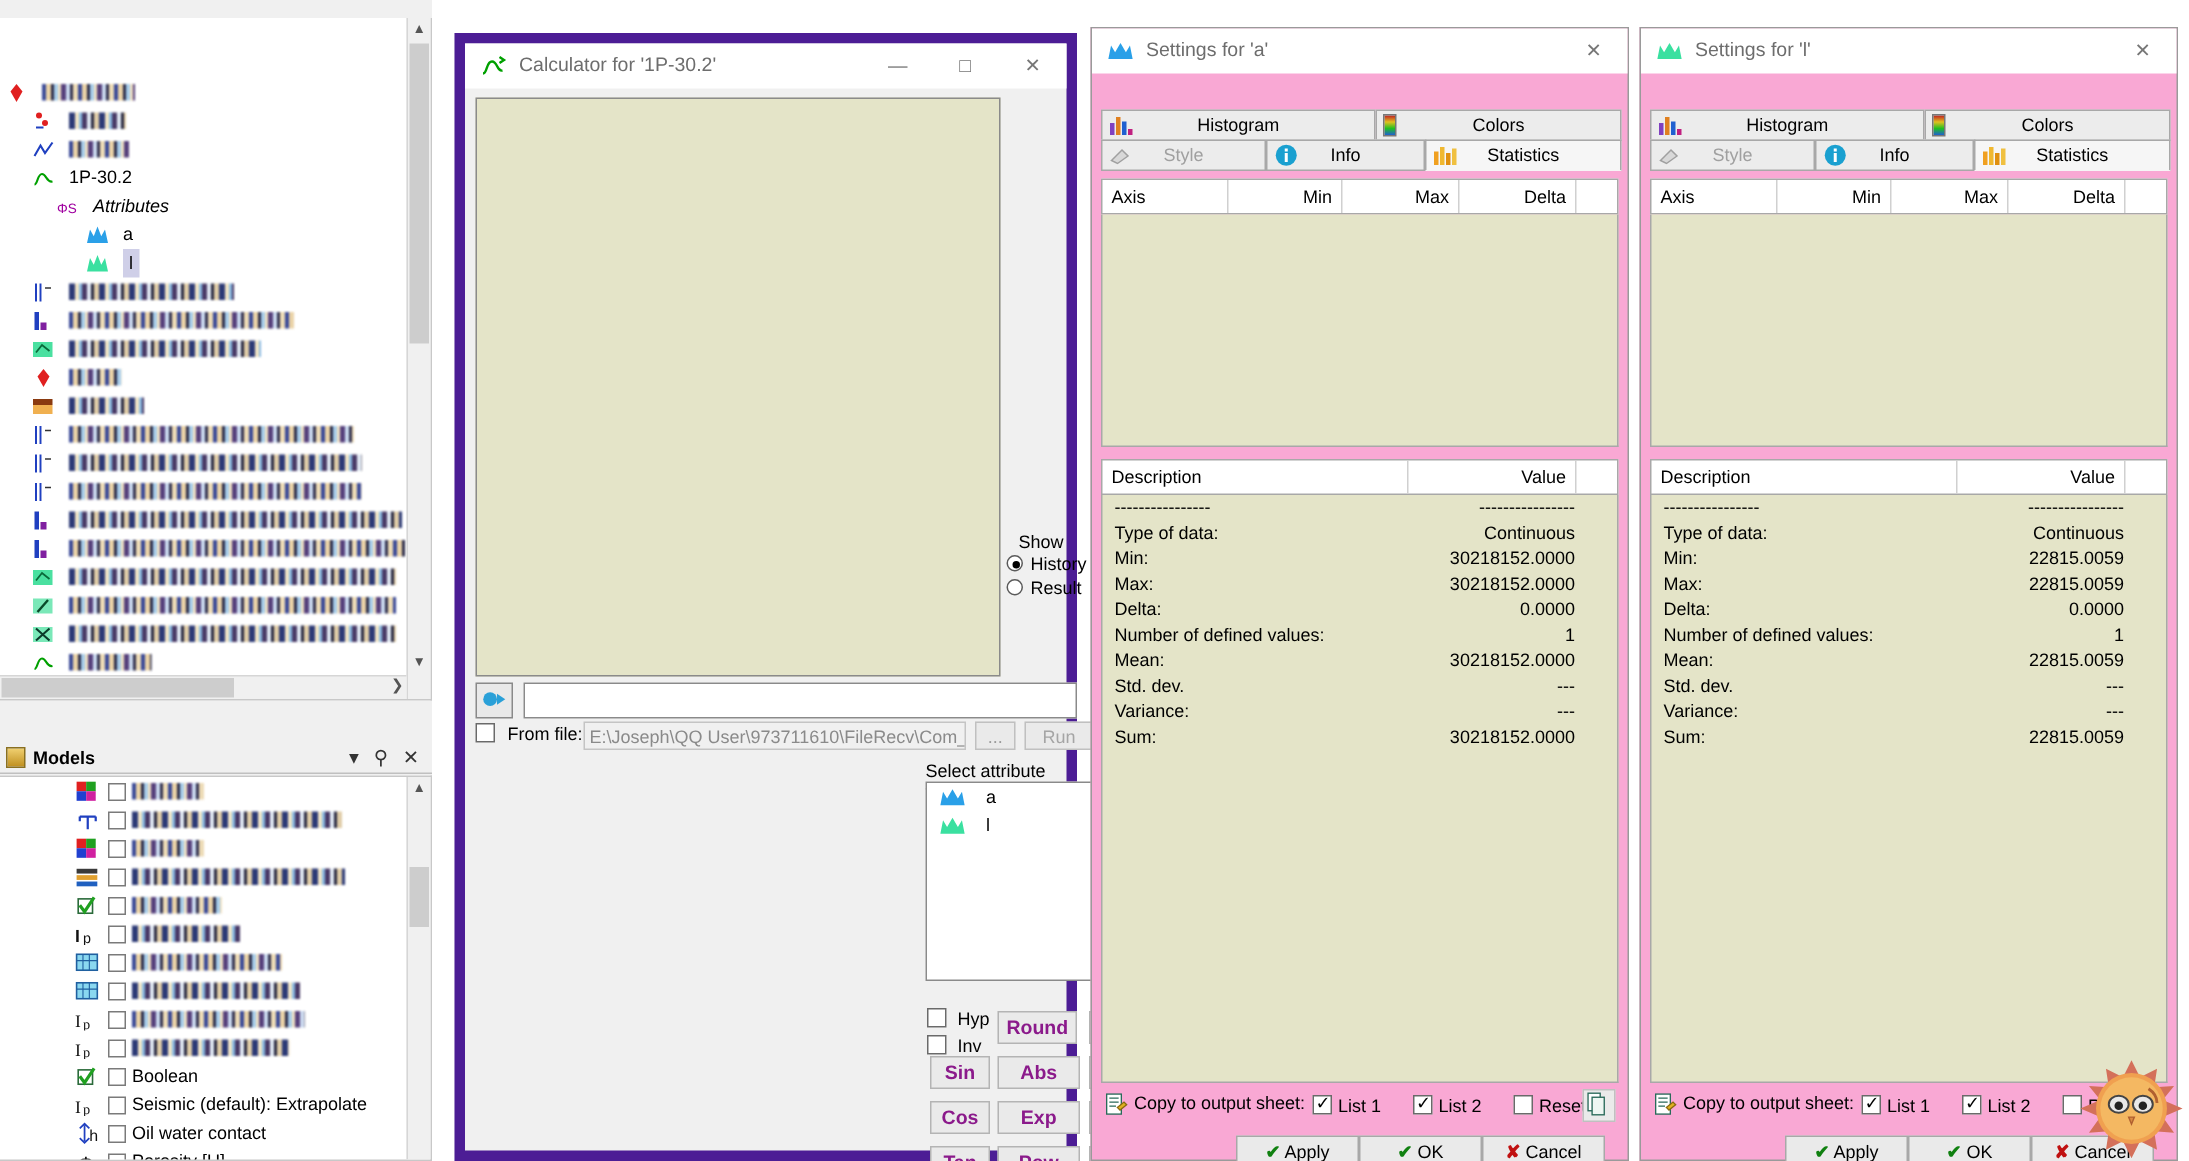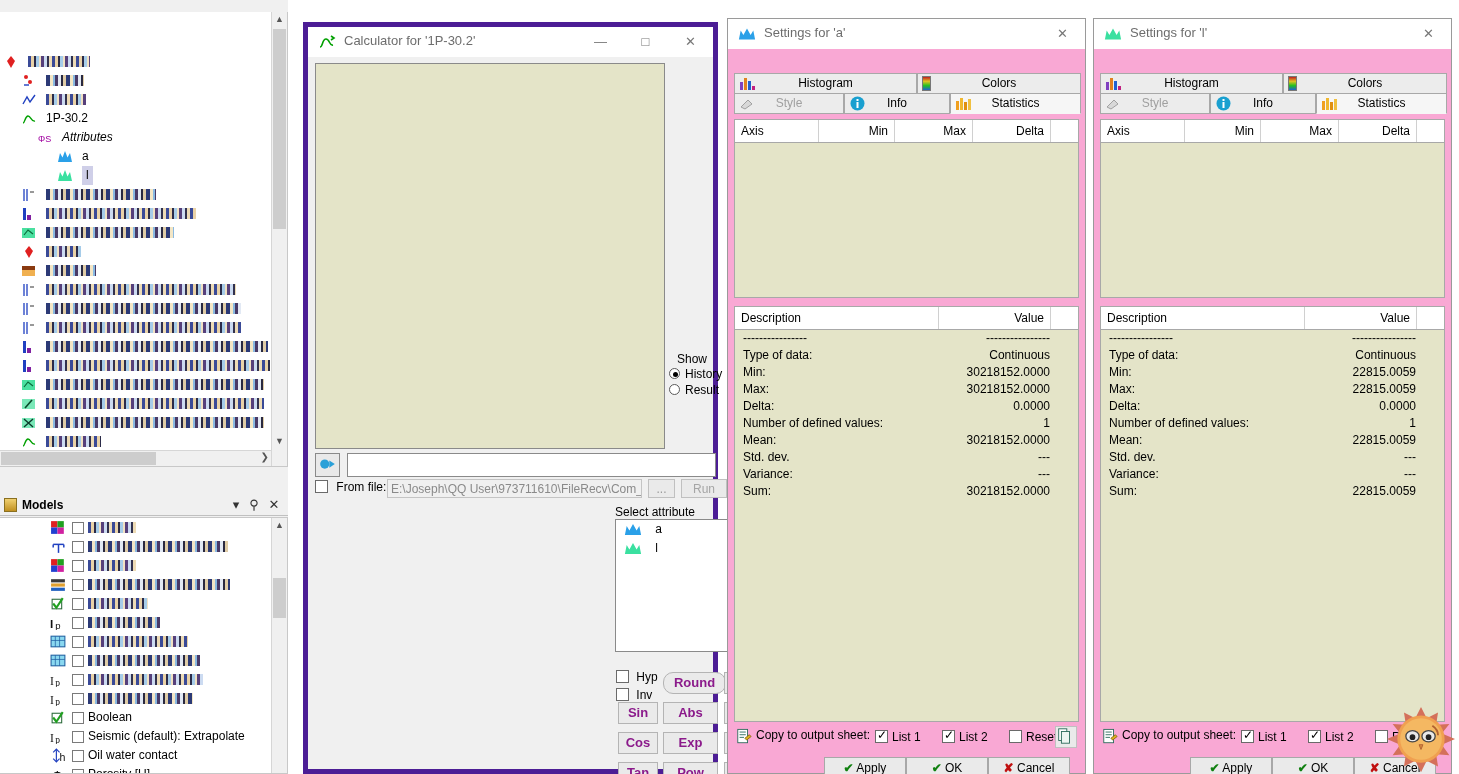--- a/index.html
+++ b/index.html
@@ -62,21 +62,21 @@
   .vscroll { position:absolute; right:0; top:0; width:16px; bottom:0; background:#f0f0f0;
              border-left:1px solid #d6d6d6; }
   .vscroll .thumb { position:absolute; left:1px; width:13px; background:#cdcdcd; }
   .vscroll .arr { position:absolute; left:0; width:15px; height:16px; text-align:center;
                   line-height:15px; color:#555; font-size:9px; }
   .hscroll { position:absolute; left:0; bottom:0; height:16px; right:16px; background:#f0f0f0;
              border-top:1px solid #d6d6d6; }
   .hscroll .thumb { position:absolute; top:1px; height:13px; background:#cdcdcd; }
 
   
-  .win { position:absolute; background:#f0f0f0; border:5px solid #4c1d95; }
+  .win { position:absolute; background:#f0f0f0; border:7px solid #4c1d95; }
   .win-title { position:relative; height:30px; background:#fff; }
   .win-title .wt-ic { position:absolute; left:10px; top:6px; width:18px; height:18px; }
   .win-title .wt-text { position:absolute; left:36px; top:6px; font-size:13px; color:#6d6d6d; }
   .wbtn { position:absolute; top:0; width:45px; height:30px; text-align:center; line-height:30px;
           color:#777; font-size:13px; }
 
   
   #calc { left:303px; top:22px; width:415px; height:752px; background:#f0f0f0; }
   .calc-edit { position:absolute; left:7px; top:36px; width:350px; height:386px;
                background:#e4e4c8; border:1px solid #8a8a8a; overflow:hidden; font-size:12px; }
@@ -464,21 +464,21 @@
       <div><span class="chk"></span>
         <span style="vertical-align:middle;margin-left:4px;">Hyp</span></div>
       <div><span class="chk"></span>
         <span style="vertical-align:middle;margin-left:4px;">Inv</span></div>
     </div>
 
     <div id="keypad">
         <div class="kbtn" style="left: 310px; top: 675px; width: 40px; color: rgb(139, 26, 139);">Sin</div>
         <div class="kbtn" style="left: 310px; top: 705px; width: 40px; color: rgb(139, 26, 139);">Cos</div>
         <div class="kbtn" style="left: 310px; top: 735px; width: 40px; color: rgb(139, 26, 139);">Tan</div>
-        <div class="kbtn" style="left: 355px; top: 645px; width: 63px; color: rgb(139, 26, 139); border-radius: 10px;">Round</div>
+        <div class="kbtn" style="left: 355px; top: 645px; width: 53px; color: rgb(139, 26, 139);">Round</div>
         <div class="kbtn" style="left: 355px; top: 675px; width: 55px; color: rgb(139, 26, 139);">Abs</div>
         <div class="kbtn" style="left: 355px; top: 705px; width: 55px; color: rgb(139, 26, 139);">Exp</div>
         <div class="kbtn" style="left: 355px; top: 735px; width: 55px; color: rgb(139, 26, 139);">Pow</div>
         <div class="kbtn" style="left: 416px; top: 645px; width: 42px; color: rgb(139, 26, 139);">Sqrt</div>
         <div class="kbtn" style="left: 416px; top: 675px; width: 42px; color: rgb(139, 26, 139);">Int</div>
         <div class="kbtn" style="left: 416px; top: 705px; width: 42px; color: rgb(139, 26, 139);">Ln</div>
         <div class="kbtn" style="left: 416px; top: 735px; width: 42px; color: rgb(139, 26, 139);">Log</div>
         <div class="kbtn" style="left: 464px; top: 645px; width: 35px; color: rgb(26, 26, 240);">7</div>
         <div class="kbtn" style="left: 504px; top: 645px; width: 35px; color: rgb(26, 26, 240);">8</div>
         <div class="kbtn" style="left: 544px; top: 645px; width: 35px; color: rgb(26, 26, 240);">9</div>

